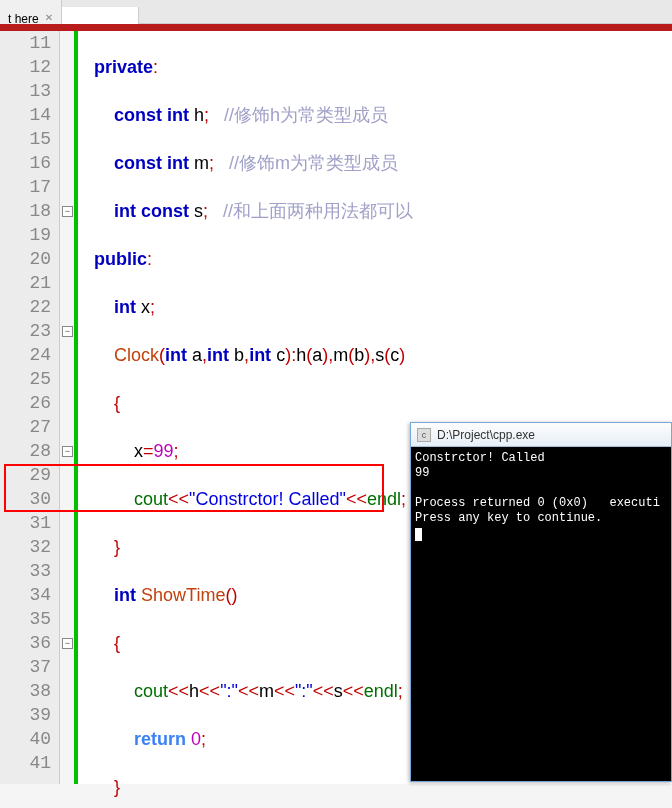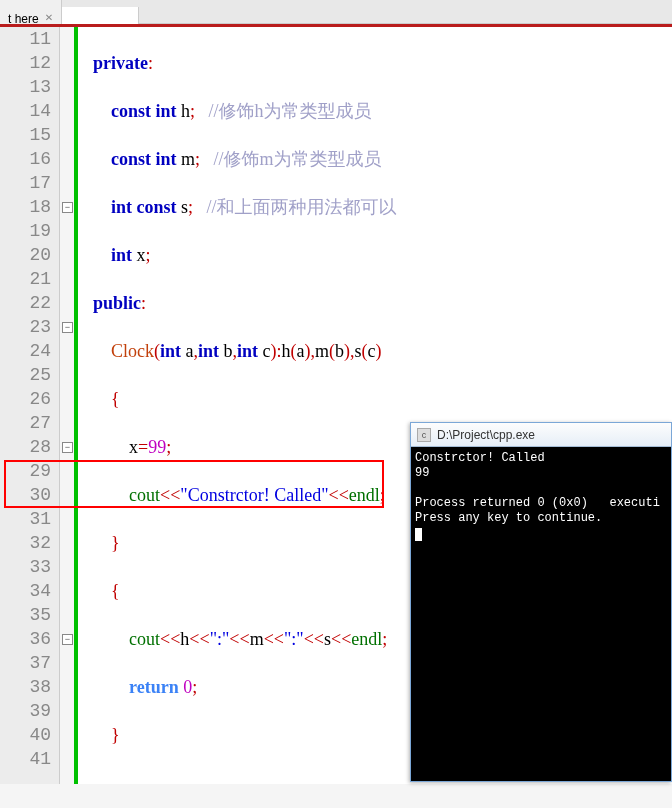--- a/index.html
+++ b/index.html
@@ -35,21 +35,21 @@
   margin-top: 31px;
 }
 .tab-close {
   color: #888;
   font-size: 10px;
 }
 .editor {
   display: flex;
   background: #fff;
   height: 760px;
-  border-top: 3px solid #b91c1c;
+  border-top: 7px solid #b91c1c;
   position: relative;
 }
 .gutter {
   width: 60px;
   background: #ececec;
   border-right: 1px solid #ccc;
   text-align: right;
   padding-right: 8px;
   color: #888;
   font-family: "Courier New", monospace;
@@ -70,21 +70,21 @@
   border: 1px solid #888;
   background: #fff;
   font-size: 9px;
   line-height: 9px;
   text-align: center;
   color: #555;
   font-family: Arial;
 }
 .code {
   padding-left: 6px;
-  font-family: Liberation Serif, serif;
+  font-family: Liberation Sans, sans-serif;
   font-size: 18px;
   line-height: 24px;
   white-space: pre;
   position: relative;
   flex: 1;
 }
 .code-line { height: 24px; }
 .kw { color: #0000c0; font-weight: bold; }
 .op { color: #c00000; }
 .num { color: #c000c0; }
@@ -203,27 +203,28 @@
     <div class="fold-marker" style="top:295px">−</div>
     <div class="fold-marker" style="top:415px">−</div>
     <div class="fold-marker" style="top:607px">−</div>
   </div>
 
   <div class="code">
 <div class="code-line">  <span class="kw">private</span><span class="op">:</span></div>
 <div class="code-line">      <span class="kw">const</span> <span class="kw">int</span> <span class="id">h</span><span class="op">;</span>   <span class="cmt">//修饰h为常类型成员</span></div>
 <div class="code-line">      <span class="kw">const</span> <span class="kw">int</span> <span class="id">m</span><span class="op">;</span>   <span class="cmt">//修饰m为常类型成员</span></div>
 <div class="code-line">      <span class="kw">int</span> <span class="kw">const</span> <span class="id">s</span><span class="op">;</span>   <span class="cmt">//和上面两种用法都可以</span></div>
+<div class="code-line">  <span class="kw">public</span><span class="op">:</span></div>
 <div class="code-line">      <span class="kw">int</span> <span class="id">x</span><span class="op">;</span></div>
-<div class="code-line">  <span class="kw">public</span><span class="op">:</span></div>
 <div class="code-line">      <span class="fn">Clock</span><span class="op">(</span><span class="kw">int</span> <span>a</span><span class="op">,</span><span class="kw">int</span> <span>b</span><span class="op">,</span><span class="kw">int</span> <span>c</span><span class="op">)</span><span class="op">:</span><span>h</span><span class="op">(</span><span>a</span><span class="op">)</span><span class="op">,</span><span>m</span><span class="op">(</span><span>b</span><span class="op">)</span><span class="op">,</span><span>s</span><span class="op">(</span><span>c</span><span class="op">)</span></div>
 <div class="code-line">      <span class="brace">{</span></div>
 <div class="code-line">          <span>x</span><span class="op">=</span><span class="num">99</span><span class="op">;</span></div>
 <div class="code-line">          <span style="color:#007000">cout</span><span class="op">&lt;&lt;</span><span class="str">"Constrctor! Called"</span><span class="op">&lt;&lt;</span><span style="color:#007000">endl</span><span class="op">;</span></div>
 <div class="code-line">      <span class="brace">}</span></div>
+<div class="code-line">      <span class="kw">int</span> <span class="fn">ShowTime</span><span class="op">()</span></div>
 <div class="code-line">      <span class="brace">{</span></div>
 <div class="code-line">          <span style="color:#007000">cout</span><span class="op">&lt;&lt;</span><span>h</span><span class="op">&lt;&lt;</span><span class="str">":"</span><span class="op">&lt;&lt;</span><span>m</span><span class="op">&lt;&lt;</span><span class="str">":"</span><span class="op">&lt;&lt;</span><span>s</span><span class="op">&lt;&lt;</span><span style="color:#007000">endl</span><span class="op">;</span></div>
 <div class="code-line">          <span class="ret">return</span> <span class="num">0</span><span class="op">;</span></div>
 <div class="code-line">      <span class="brace">}</span></div>
 
 
 
 
 
 

